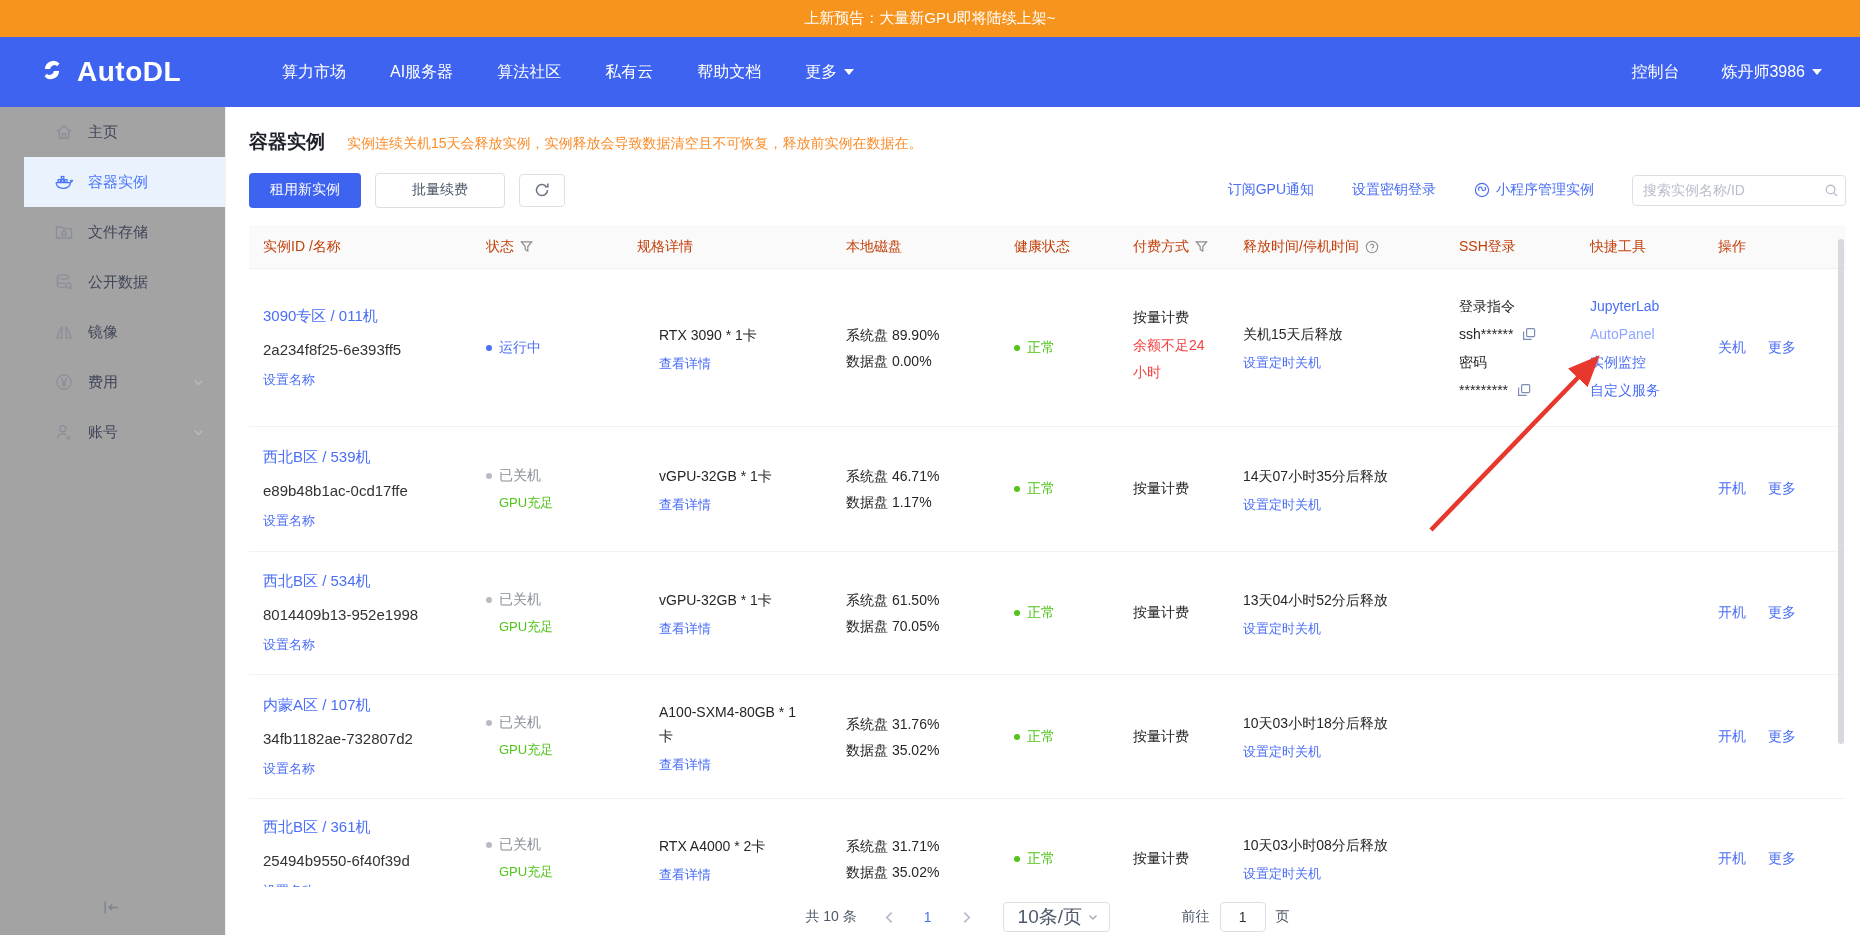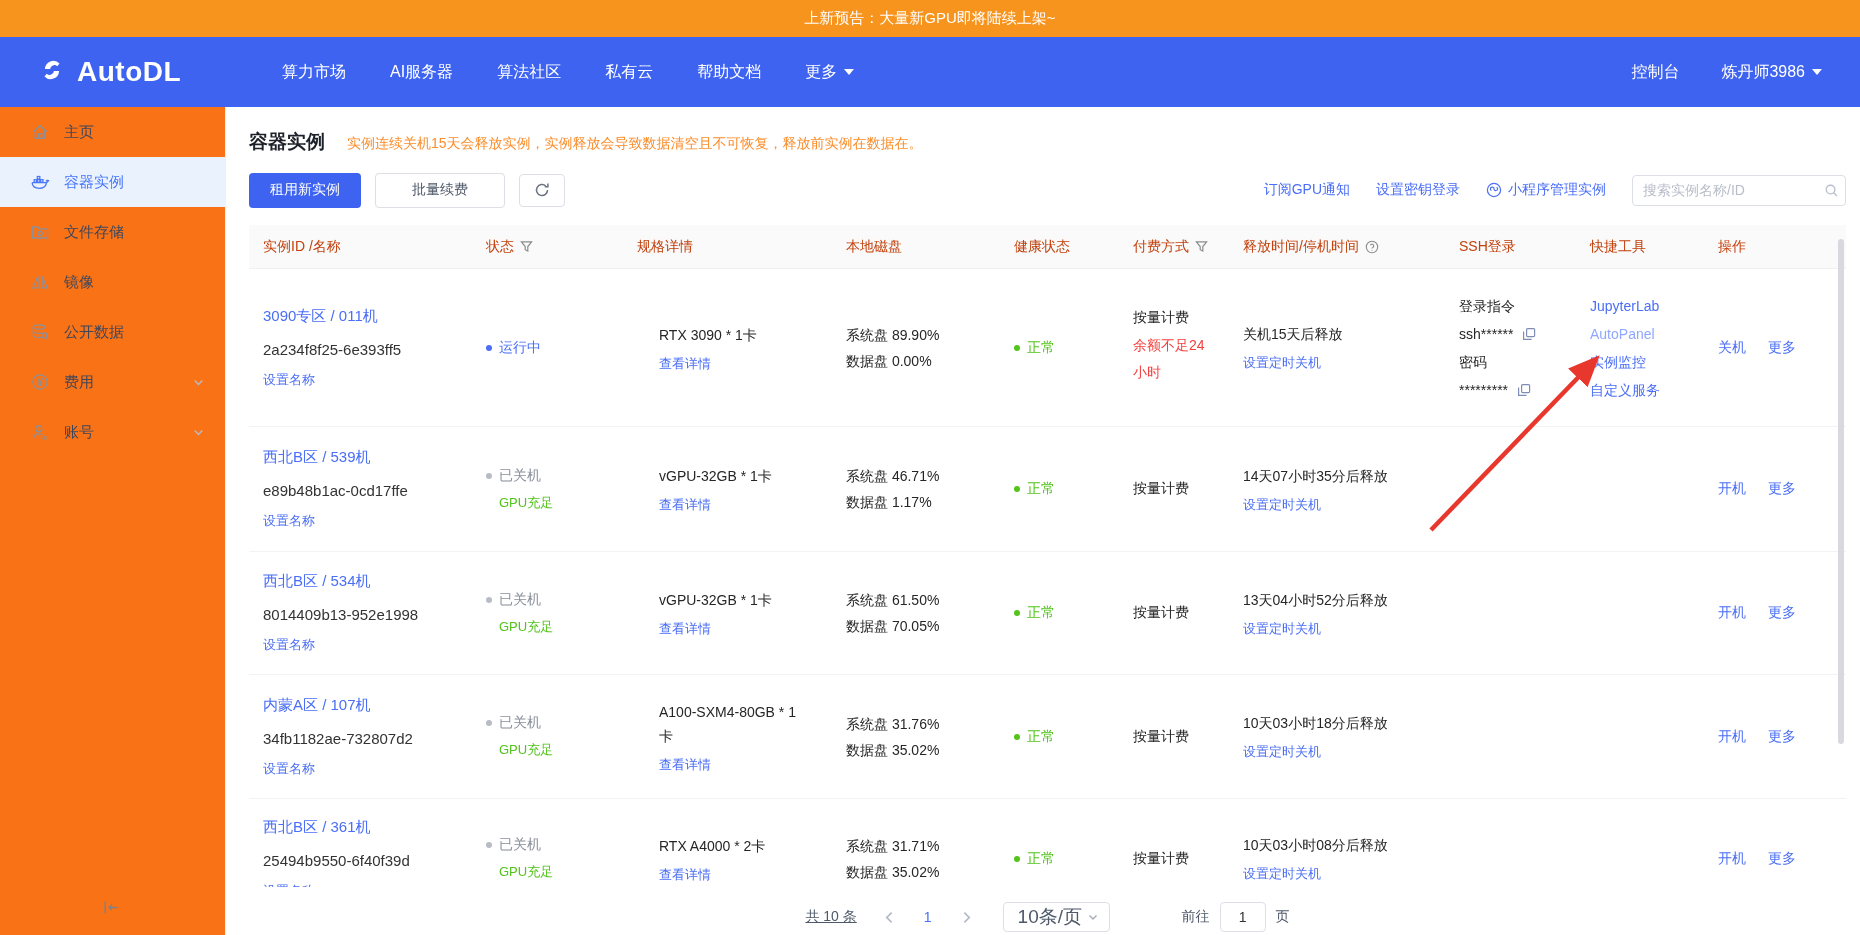--- a/index.html
+++ b/index.html
@@ -15,41 +15,41 @@
   .brand-name { font-size:28px; font-weight:bold; letter-spacing:.5px; }
   .nav-menu { display:flex; align-items:center; gap:44px; margin-left:30px; }
   .nav-item { font-size:16px; cursor:pointer; white-space:nowrap; display:flex; align-items:center; gap:7px; }
   .caret-down { width:0; height:0; border-left:5px solid transparent; border-right:5px solid transparent; border-top:6px solid #fff; display:inline-block; }
   .nav-right { margin-left:auto; display:flex; align-items:center; gap:42px; }
   .nav-right .nav-item { font-size:16px; }
 
   .body { display:flex; height:828px; }
 
   
-  .sidebar { width:226px; background:#f97316; border-right:1px solid #eef0f4; position:relative; flex:none; }
+  .sidebar { width:226px; background:#a3a3a3; border-right:1px solid #eef0f4; position:relative; flex:none;padding-left:24px; }
   .side-item { height:50px; display:flex; align-items:center; padding:0 20px 0 30px; cursor:pointer; color:#40465a; }
   .side-item .s-icon { width:20px; height:20px; color:#8a8f99; flex:none; display:flex; align-items:center; }
   .side-item .s-icon svg { width:20px; height:20px; }
   .side-item .s-label { margin-left:14px; font-size:15px; }
   .side-item.active { background:#E9F2FD; color:#4A76FB; }
   .side-item.active .s-icon { color:#4A76FB; }
   .side-chevron { margin-left:auto; color:#b6bac4; display:flex; }
   .side-collapse { position:absolute; left:102px; bottom:14px; color:#7d828c; cursor:pointer; }
 
   
   .content { flex:1; padding:20px 14px 0 23px; position:relative; background:#fff; }
   .title-row { display:flex; align-items:baseline; margin-top:2px; }
   .page-title { font-size:19px; font-weight:bold; color:#1d2129; }
   .page-warning { margin-left:22px; font-size:14px; color:#FB8D2B; }
 
   .toolbar { display:flex; align-items:center; margin-top:17px; height:36px; }
   .btn-primary { background:#3D63F0; color:#fff; border:none; border-radius:4px; height:35px; padding:0 21px; font-size:14px; cursor:pointer; font-family:inherit; }
   .btn-plain { background:#fff; color:#4e5969; border:1px solid #dcdfe6; border-radius:4px; height:35px; padding:0 36px; font-size:14px; cursor:pointer; margin-left:14px; font-family:inherit; }
   .btn-icon { background:#fff; border:1px solid #dcdfe6; border-radius:4px; height:33px; width:46px; margin-left:14px; cursor:pointer; color:#6b7280; display:flex; align-items:center; justify-content:center; }
-  .toolbar-right { margin-left:auto; display:flex; align-items:center; gap:26px; }
+  .toolbar-right { margin-left:auto; display:flex; align-items:center; gap:38px; }
   .tb-link { color:#4A6EF5; font-size:14px; cursor:pointer; display:flex; align-items:center; gap:6px; white-space:nowrap; }
   .search-box { width:214px; height:31px; border:1px solid #dcdfe6; border-radius:4px; display:flex; align-items:center; padding:0 10px; margin-left:0; }
   .search-box input { border:none; outline:none; flex:1; font-size:14px; color:#333; font-family:inherit; }
   .search-box input::placeholder { color:#b8bdc9; }
   .search-box .mag { color:#b8bdc9; display:flex; }
 
   
   .table-wrap { margin-top:17px; position:relative; width:1597px; }
   .thead, .row { display:grid; grid-template-columns:223px 151px 209px 168px 119px 110px 216px 131px 128px 142px; }
   .thead { background:#fafafa; height:44px; align-items:center; border-bottom:1px solid #f0f0f0; }
@@ -84,21 +84,21 @@
   .ops { display:flex; gap:22px; }
   .ops .lnk { font-size:14px; white-space:nowrap; }
 
   
   .arrow-svg { position:absolute; left:1160px; top:105px; pointer-events:none; }
   
   .scroll-thumb { position:absolute; right:2px; top:14px; width:6px; height:505px; background:#d7d9de; border-radius:3px; }
 
   
   .pager { display:flex; align-items:center; justify-content:center; margin-top:14px; height:32px; color:#4e5969; font-size:14px; }
-  .pager .total { margin-right:12px;text-decoration:underline; }
+  .pager .total { margin-right:12px; }
   .pg-arrow { color:#b4bac6; display:flex; padding:0 14px; cursor:pointer; }
   .pg-num { color:#4A6EF5; padding:0 14px; cursor:pointer; }
   .pg-size { width:107px; height:30px; border:1px solid #dcdfe6; border-radius:4px; display:flex; align-items:center; padding:0 10px 0 14px; margin-left:16px; font-size:19px; cursor:pointer; }
   .pg-size .sel-caret { margin-left:auto; color:#a9aeb8; display:flex; }
   .goto-label { margin-left:72px; }
   .goto-input { width:46px; height:30px; border:1px solid #dcdfe6; border-radius:4px; text-align:center; font-size:14px; color:#333; margin:0 10px; outline:none; font-family:inherit; }
 </style>
 </head>
 <body>
 
@@ -178,38 +178,38 @@
               <svg viewBox="0 0 24 24" fill="none" stroke="currentColor" stroke-width="1.6">
                 <path d="M3 6 h6.2 l2 2.2 H21 v11 H3 Z"></path>
                 <circle cx="12" cy="13.7" r="2.5"></circle>
                 <path d="M12 10 v1.2 M12 16.2 v1.2 M8.8 13.7 h1.2 M14 13.7 h1.2"></path>
               </svg>
             </span>
             <span class="s-label">文件存储</span>
           </div>
           <div class="side-item">
             <span class="s-icon">
-              <svg viewBox="0 0 24 24" fill="none" stroke="currentColor" stroke-width="1.6">
-                <path d="M9.5 5 L3.5 19 H9.5 Z"></path>
-                <path d="M14.5 5 L20.5 19 H14.5 Z"></path>
-              </svg>
-            </span>
-            <span class="s-label">镜像</span>
-          </div>
-          <div class="side-item">
-            <span class="s-icon">
               <svg viewBox="0 0 24 24" fill="none" stroke="currentColor" stroke-width="1.5">
                 <ellipse cx="11" cy="6" rx="7" ry="2.6"></ellipse>
                 <path d="M4 6 v5 c0 1.4 3.1 2.6 7 2.6 .9 0 1.8-.1 2.6-.2"></path>
                 <path d="M4 11 v5 c0 1.4 3.1 2.6 7 2.6 .7 0 1.4 0 2-.1"></path>
                 <circle cx="17.2" cy="16.2" r="3.1"></circle>
                 <path d="M19.5 18.5 L21.6 20.6"></path>
               </svg>
             </span>
             <span class="s-label">公开数据</span>
+          </div>
+          <div class="side-item">
+            <span class="s-icon">
+              <svg viewBox="0 0 24 24" fill="none" stroke="currentColor" stroke-width="1.6">
+                <path d="M9.5 5 L3.5 19 H9.5 Z"></path>
+                <path d="M14.5 5 L20.5 19 H14.5 Z"></path>
+              </svg>
+            </span>
+            <span class="s-label">镜像</span>
           </div>
           <div class="side-item">
             <span class="s-icon">
               <svg viewBox="0 0 24 24" fill="none" stroke="currentColor" stroke-width="1.5">
                 <circle cx="12" cy="12" r="8.6"></circle>
                 <path d="M8.6 7.6 L12 12 L15.4 7.6 M12 12 V17 M9.3 13.1 h5.4 M9.3 15.3 h5.4"></path>
               </svg>
             </span>
             <span class="s-label">费用</span>
             <span class="side-chevron">

